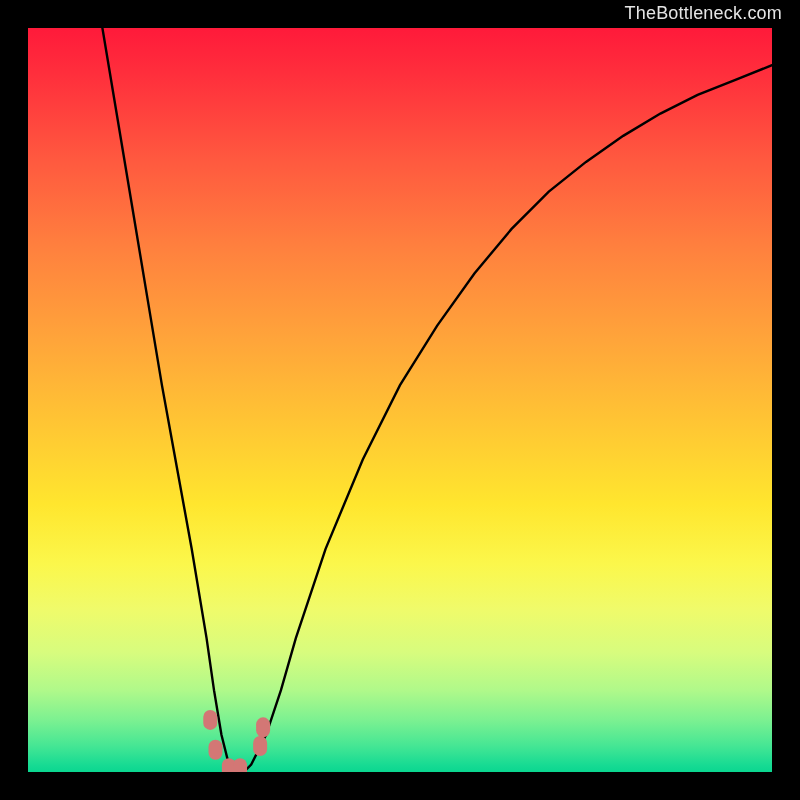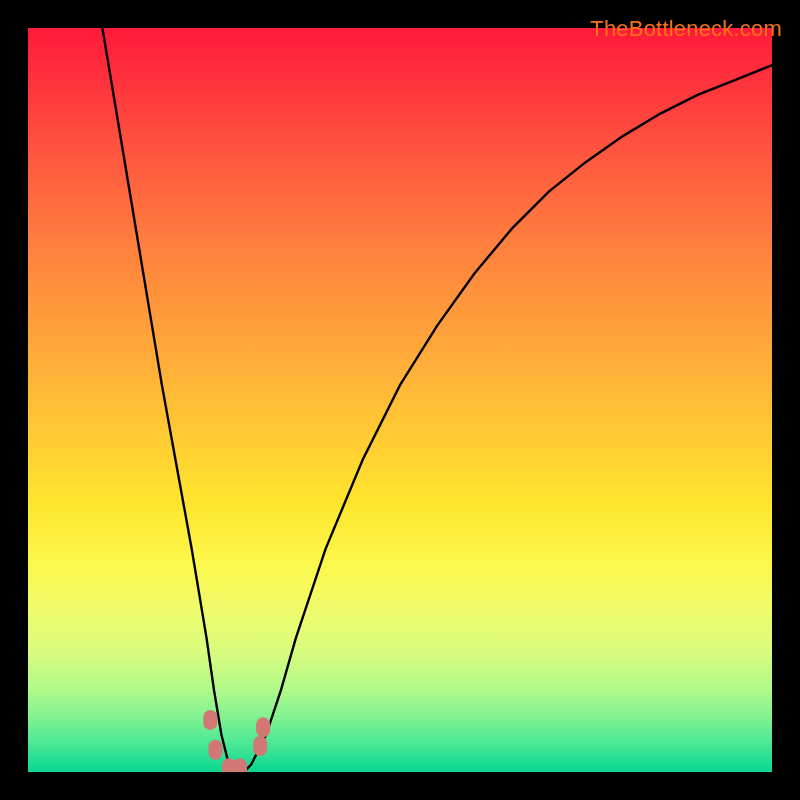--- a/index.html
+++ b/index.html
@@ -35,24 +35,24 @@
       #f0fb6a 78%,
       #d7fc7e 84%,
       #b0f98a 89%,
       #7cf191 93%,
       #45e694 96.5%,
       #18db93 99%,
       #0ad690 100%);
   }
   .watermark {
     position: absolute;
-    top: 16px;
+    top: 3px;
     right: 18px;
-    color: #f97316;
-    font-size: 22px;
+    color: #e5e5e5;
+    font-size: 18px;
     font-weight: 500;
     letter-spacing: 0.2px;
   }
   svg.curves {
     position: absolute;
     left: 0;
     top: 0;
     width: 744px;
     height: 744px;
     pointer-events: none;

